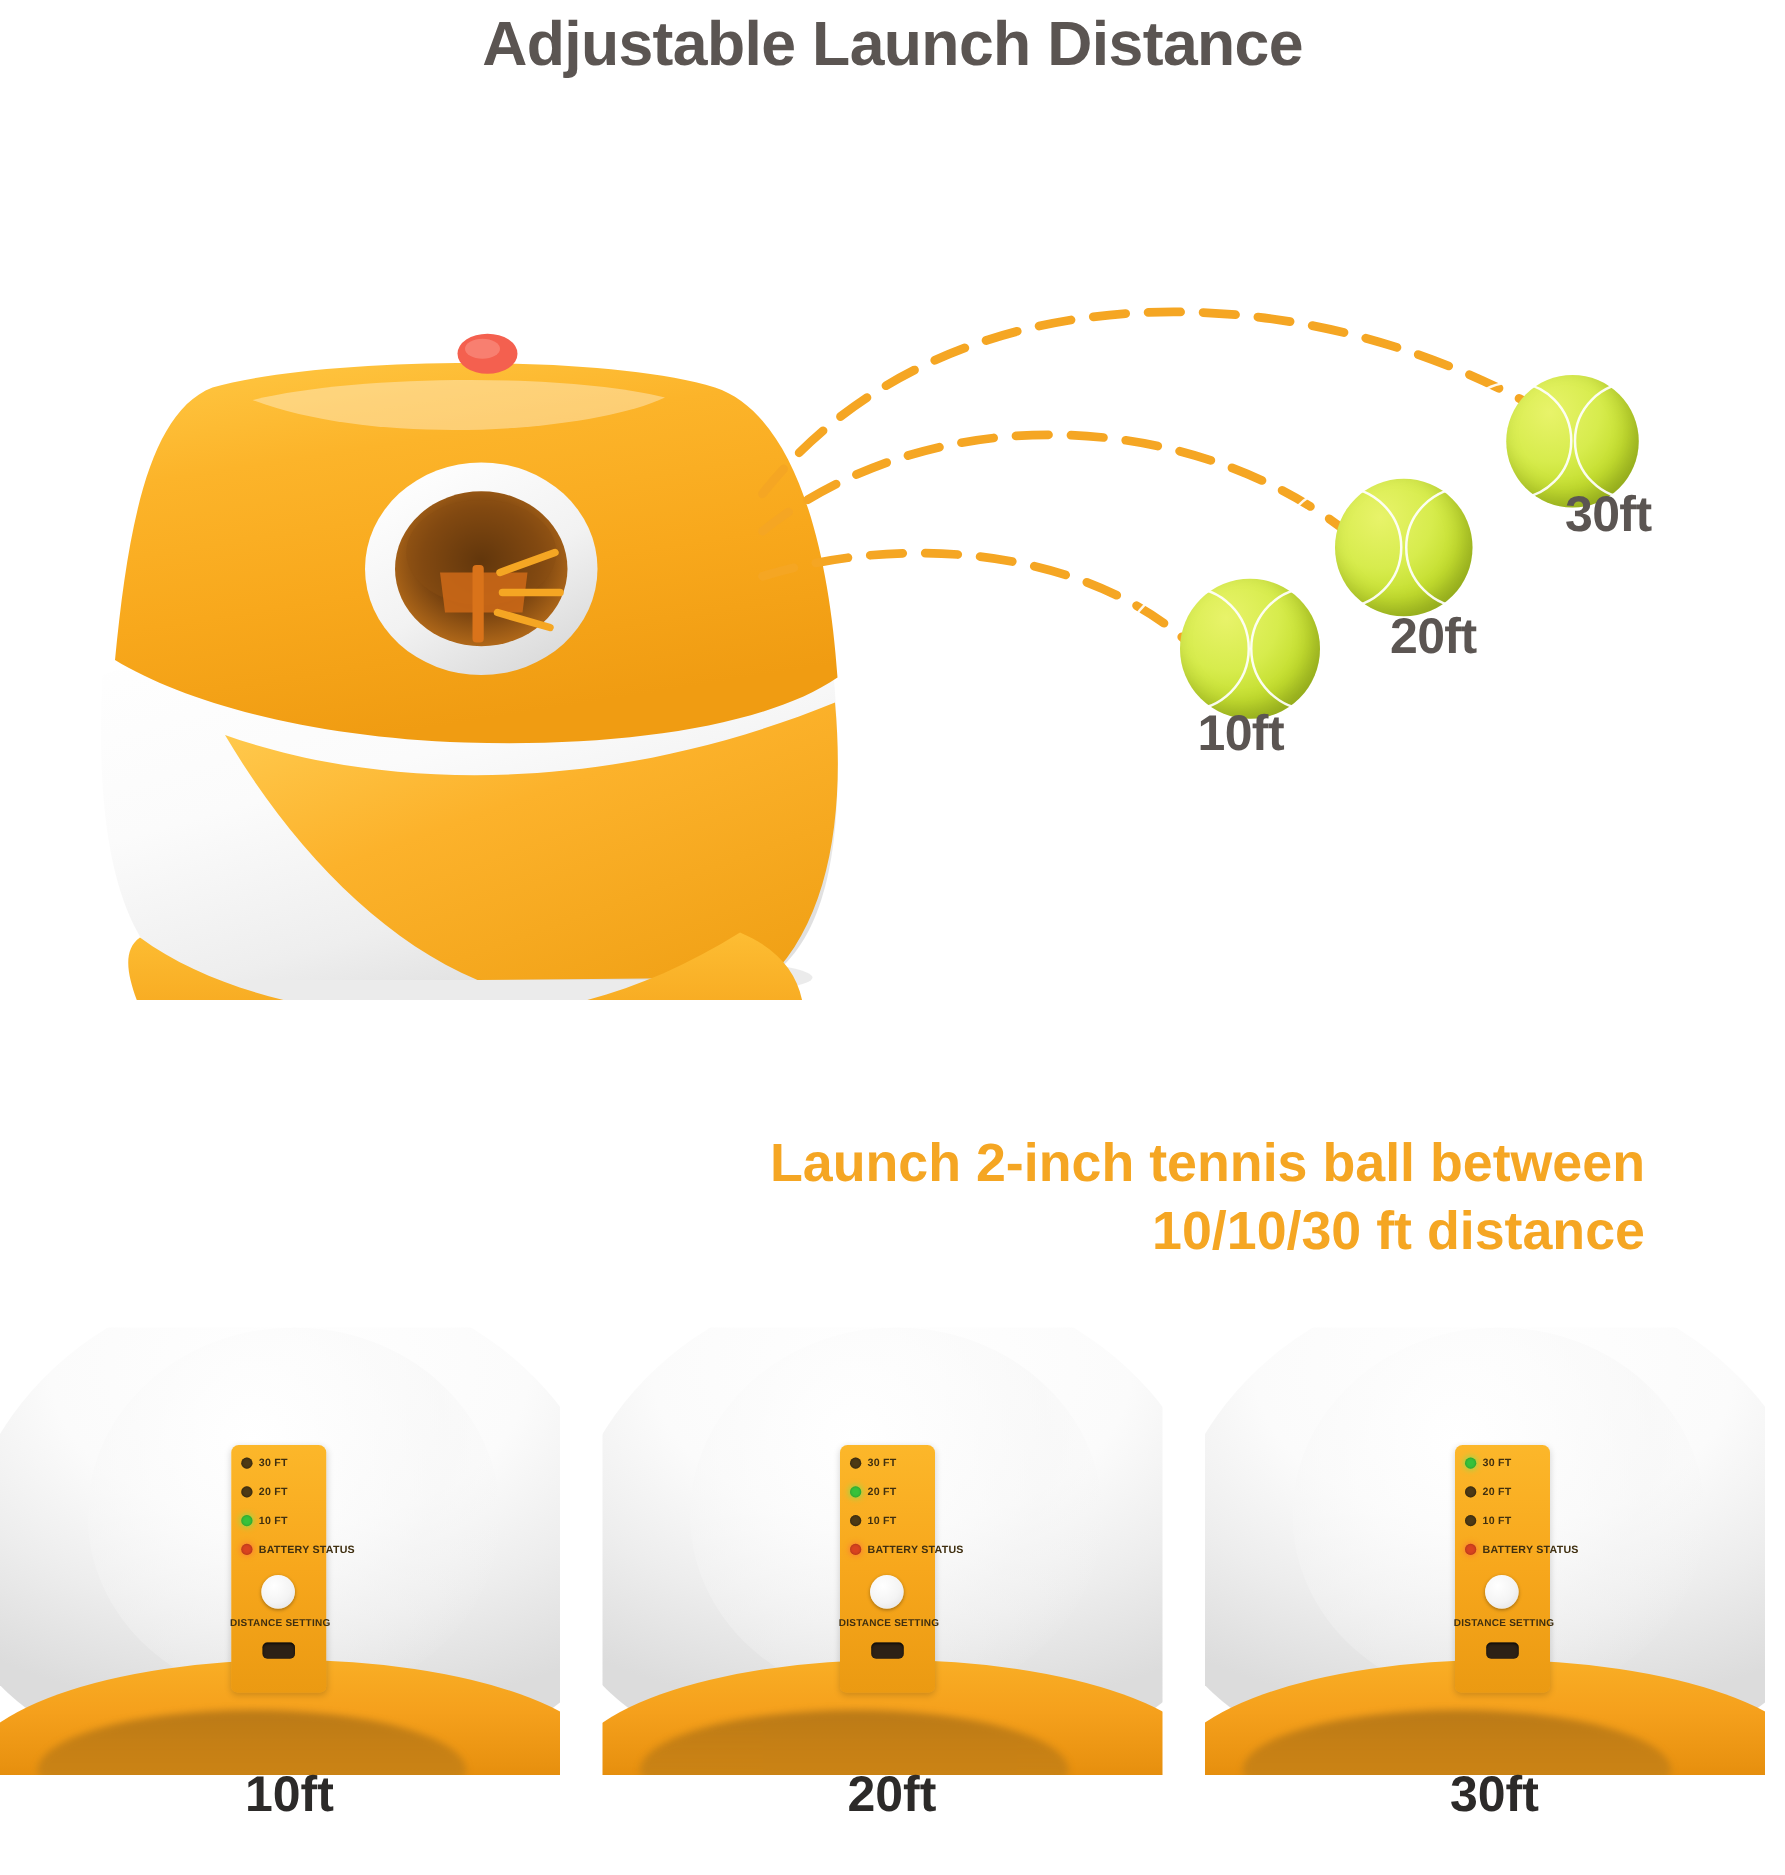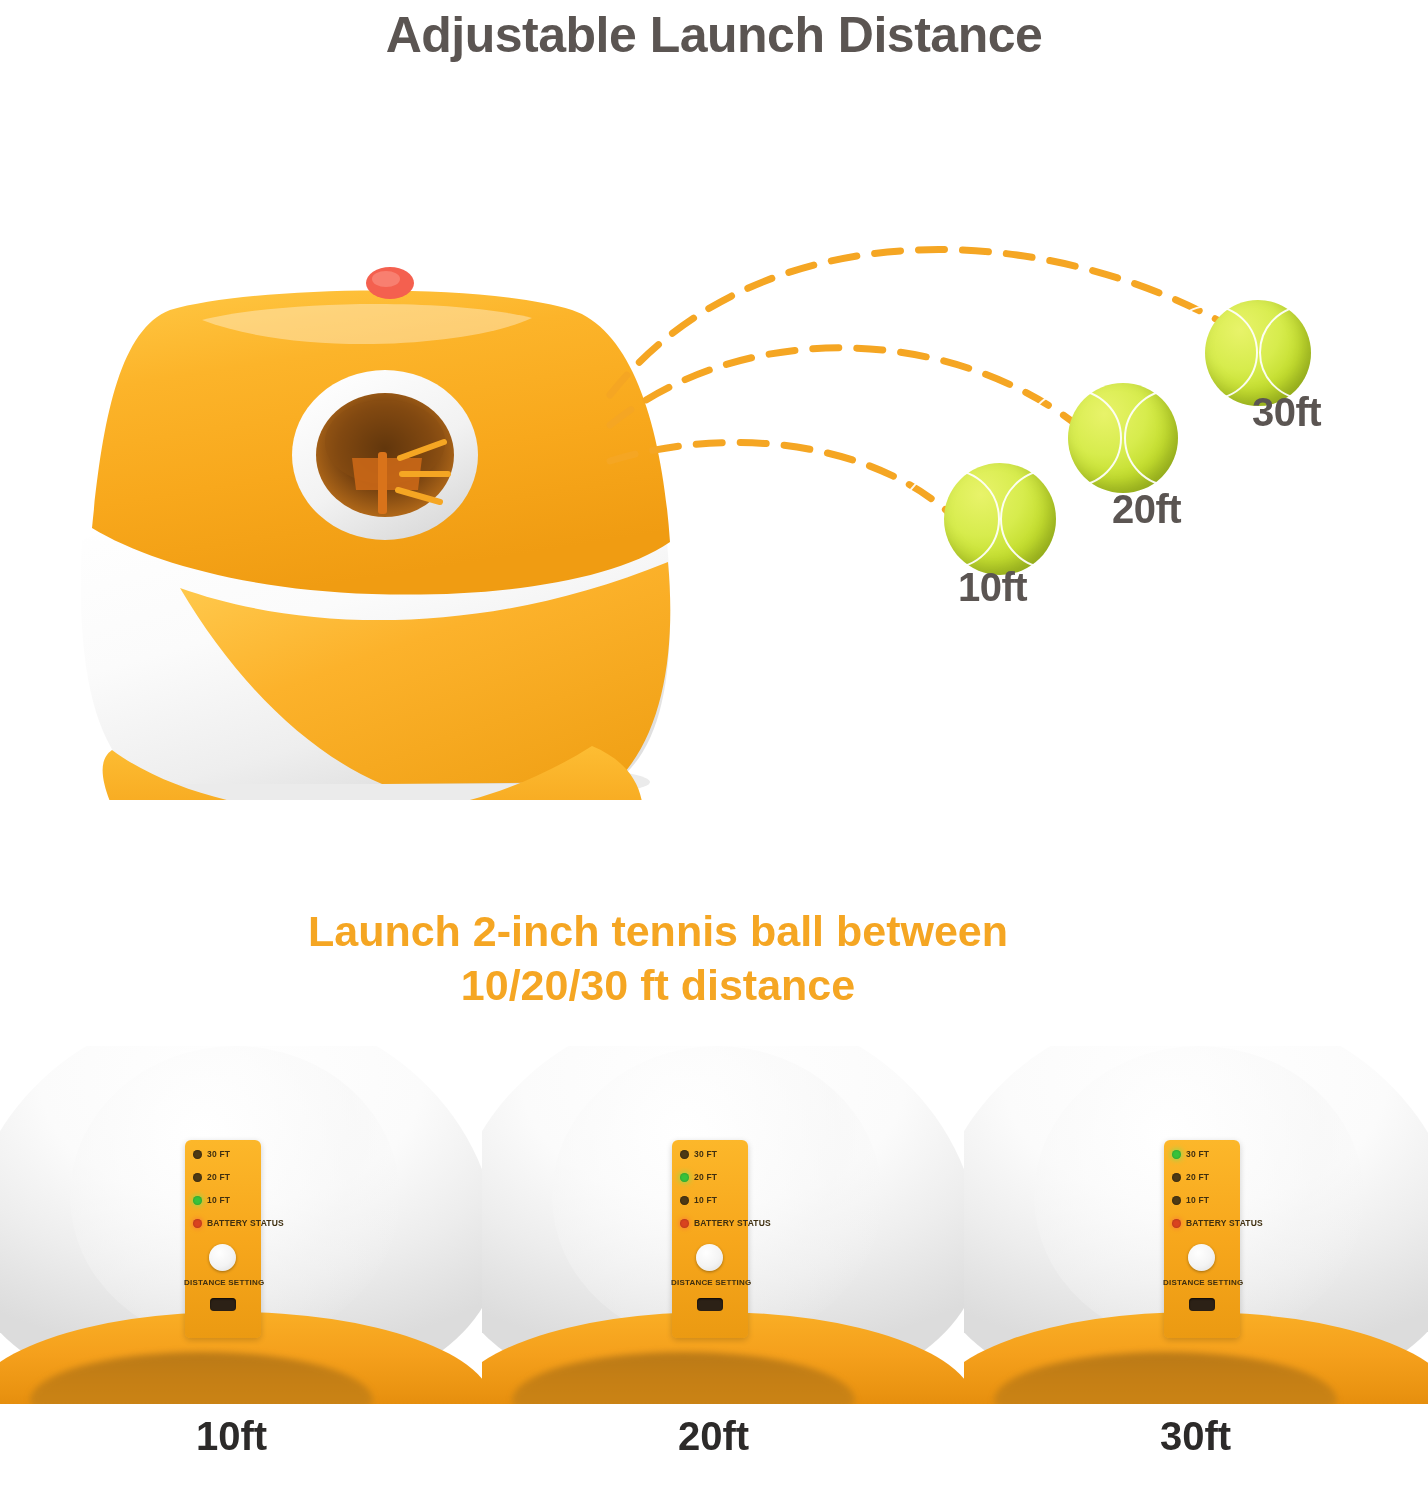--- a/index.html
+++ b/index.html
@@ -73,43 +73,42 @@
     color: #5b5552;
     letter-spacing: -0.5px;
   }
 
   
   .subhead {
     position: absolute;
     top: 905px;
     left: 0;
     width: 1316px;
-    text-align: center;
+    text-align: right;
     font-size: 43px;
     font-weight: bold;
     color: #f5a623;
     line-height: 1.25;
   }
 
   
   .panels {
     position: absolute;
     top: 1046px;
     left: 0;
     width: 1428px;
     height: 454px;
   }
   .panel {
     position: absolute;
-    top: 0;
+    top: 16px;
     width: 448px;
     height: 358px;
     overflow: hidden;
     background: #ffffff;
-    padding-left: 47px;
   }
   .panel:nth-of-type(1) { left: 0px; }
   .panel:nth-of-type(2) { left: 482px; }
   .panel:nth-of-type(3) { left: 964px; }
 
   .panel-caption {
     position: absolute;
     top: 368px;
     width: 463px;
     text-align: center;
@@ -340,21 +339,21 @@
       <div class="seam" style="left:54px; top:5px; width:95px; height:95px;"></div>
     </div>
 
     <div class="dist-label" style="left:958px; top:470px;">10ft</div>
     <div class="dist-label" style="left:1112px; top:392px;">20ft</div>
     <div class="dist-label" style="left:1252px; top:295px;">30ft</div>
   </div>
 
   <div class="subhead">
     <div>Launch 2-inch tennis ball between</div>
-    <div>10/20/30 ft distance</div>
+    <div>10/10/30 ft distance</div>
   </div>
 
   <div class="panels">
 
     <div class="panel">
       <div class="shell"></div>
       <div class="shell-shadow"></div>
       <div class="base-strip">
         <div class="base-inner"></div>
       </div>

